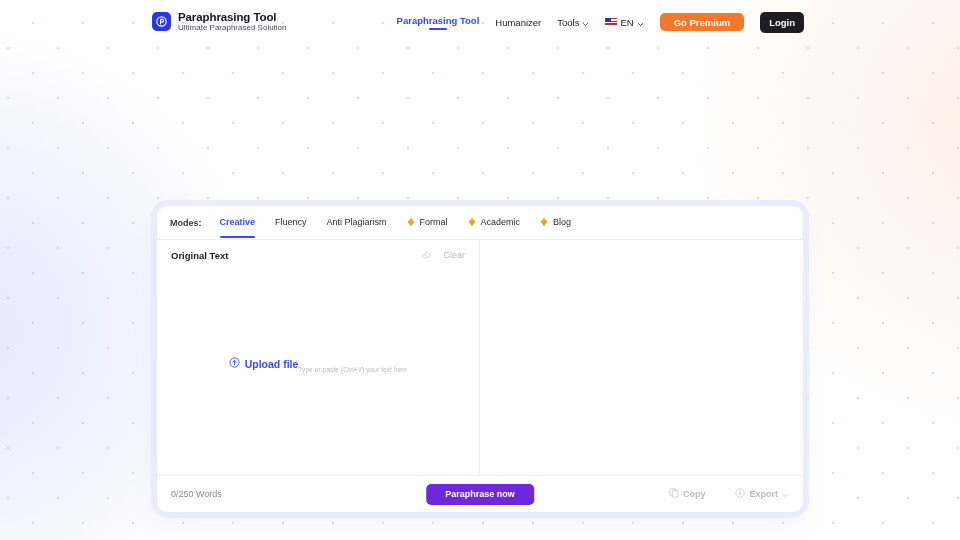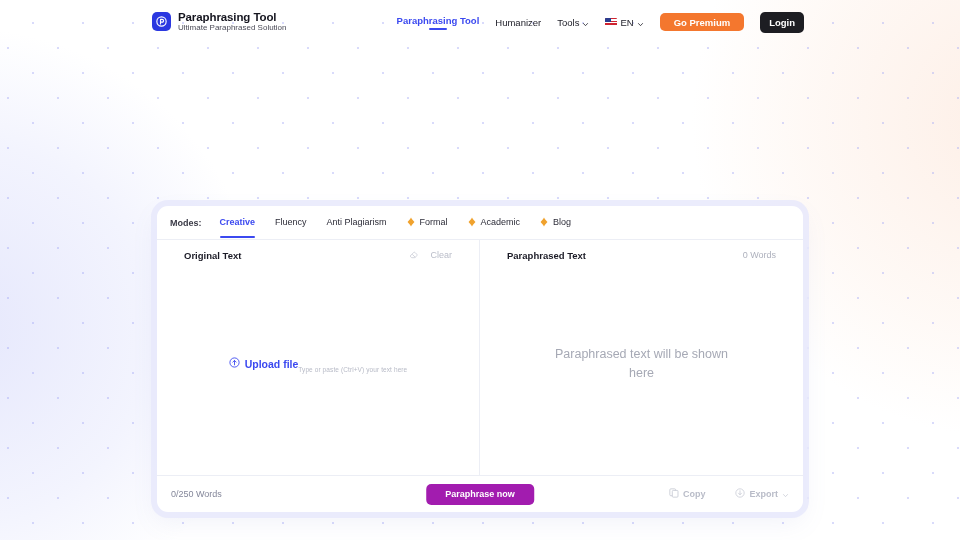--- a/index.html
+++ b/index.html
@@ -246,21 +246,21 @@
     box-sizing: border-box;
     display: flex;
     flex-direction: column;
     position: relative;
   }
   .pane-head {
     height: 30px;
     flex: none;
     display: flex;
     align-items: center;
-    padding: 0 27px;
+    padding: 0 14px;
     box-sizing: border-box;
   }
   .pane-title {
     font-size: 9.5px;
     font-weight: bold;
     color: #1b1b26;
   }
   .pane-right-tool {
     margin-left: auto;
     display: flex;
@@ -319,21 +319,21 @@
     position: relative;
   }
   #word-counter {
     font-size: 9px;
     color: #84879a;
   }
   #btn-paraphrase {
     position: absolute;
     left: 50%;
     transform: translateX(-50%);
-    background: #a21caf;
+    background: #6d28d9;
     color: #ffffff;
     font-size: 9px;
     font-weight: bold;
     border: none;
     border-radius: 5px;
     height: 21px;
     padding: 0 19px;
     cursor: pointer;
     font-family: inherit;
   }
@@ -477,29 +477,20 @@
               <path d="M8 11.4 V5.2" fill="none" stroke="#3b49f0" stroke-width="1.3" stroke-linecap="round"></path>
               <path d="M5.6 7.4 L8 5 L10.4 7.4" fill="none" stroke="#3b49f0" stroke-width="1.3" stroke-linecap="round" stroke-linejoin="round"></path>
             </svg>
           </span>
           <span>Upload file</span>
         </span>
         <span id="paste-hint">Type or paste (Ctrl+V) your text here</span>
       </div>
     </div>
 
-    <div id="pane-right">
-      <div class="pane-head">
-        <span class="pane-title">Paraphrased Text</span>
-        <span class="pane-count">0 Words</span>
-      </div>
-      <div class="pane-body">
-        <span id="placeholder-out">Paraphrased text will be shown here</span>
-      </div>
-    </div>
   </div>
 
   <div id="footer">
     <span id="word-counter">0/250 Words</span>
 
     <button id="btn-paraphrase">Paraphrase now</button>
 
     <span id="footer-right">
       <span class="foot-tool">
         <span>

